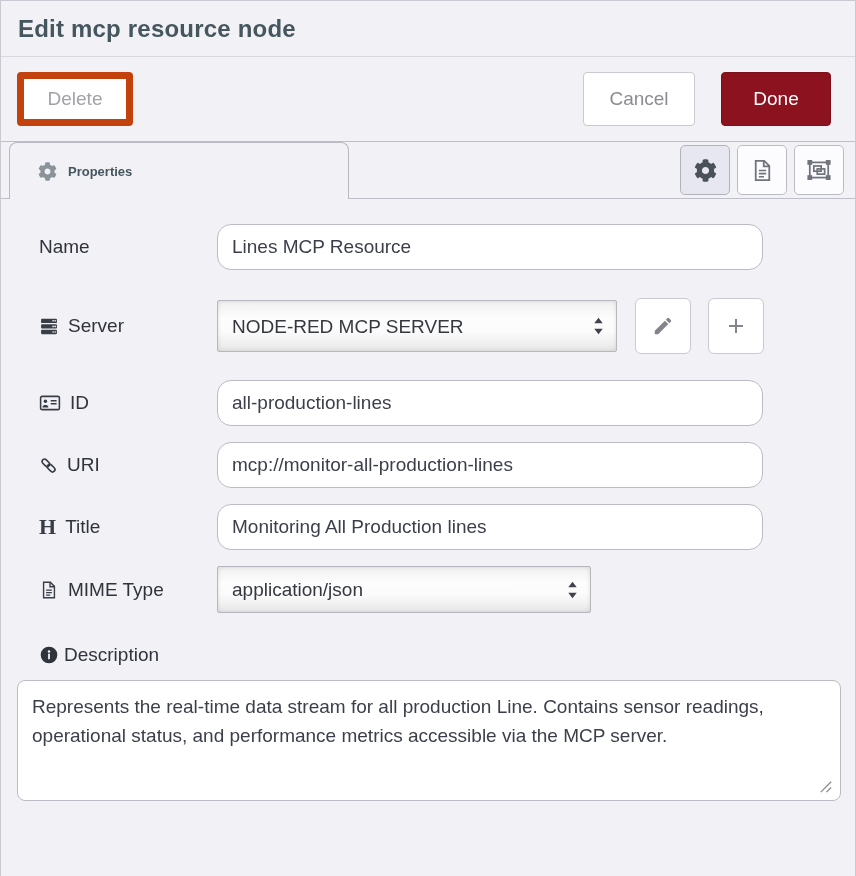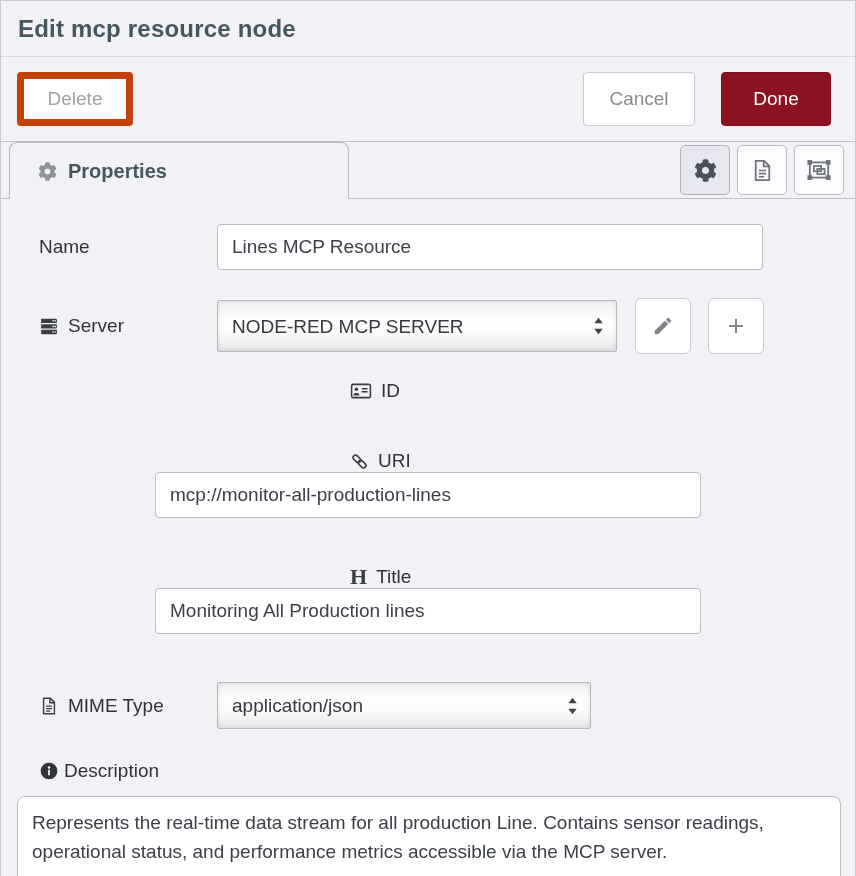--- a/index.html
+++ b/index.html
@@ -22,38 +22,38 @@
   .btn-cancel{ margin-left:auto; width:112px; border:1px solid #c9c9d1; color:#8b8b92; }
   .btn-done{ margin-left:26px; width:110px; border:1px solid #7d0f1b; background:#8c1220; color:#fff; }
 
   
   .tabbar{ position:relative; height:57px; border-bottom:1px solid #bfbfc8; display:flex; align-items:center; justify-content:flex-end; gap:7px; padding-right:11px; }
   .tab{
     position:absolute; left:8px; top:0; bottom:-1px; width:340px; z-index:2;
     background:#f2f2f6; border:1px solid #b9b9c2; border-bottom:none;
     border-top-left-radius:8px; border-top-right-radius:8px;
     display:flex; align-items:center; gap:11px; padding-left:28px;
-    font-size:20px; font-weight:700; color:#45565e; cursor:pointer;
+    font-size:13px; font-weight:700; color:#45565e; cursor:pointer;
   }
   .tab .tab-gear{ color:#8b929a; }
   .tabbtn{
     width:50px; height:50px; border:1px solid #bbbbc4; border-radius:5px;
     background:#fcfcfe; color:#6f737c; display:flex; align-items:center; justify-content:center; cursor:pointer;
   }
   .tabbtn.active{ background:#e7e7f2; color:#4a5158; border-color:#b2b2bd; }
 
   
   .form{ padding:25px 16px 12px 16px; }
   .row{ display:flex; align-items:center; }
   .row-label{ width:200px; display:flex; align-items:center; gap:9px; padding-left:22px; font-size:19px; color:#2f333b; }
   .row-label .lbl-icon{ color:#383d46; flex:none; }
   .h-glyph{ font-family:"Liberation Serif", serif; font-size:22px; font-weight:600; color:#383d46; line-height:1; }
 
   .text-input{
-    width:546px; height:46px; border:1px solid #bbbbc4; border-radius:4px; background:#fff;
+    width:546px; height:46px; border:1px solid #bbbbc4; border-radius:14px; background:#fff;
     padding:0 14px; font-size:19px; color:#3b3f4a; font-family:inherit; outline:none;
   }
 
   .select-wrap{ position:relative; }
   .select-wrap select{
     -webkit-appearance:none; appearance:none; width:100%; height:100%;
     border:1px solid #b7b7bf; border-radius:2px;
     background:linear-gradient(180deg,#f0f0f0 0%,#fdfdfd 35%,#fbfbfb 62%,#e7e7e7 100%);
     box-shadow:inset 0 0 4px rgba(0,0,0,.12);
     padding:0 42px 0 14px; font-size:19px; color:#34383f; font-family:inherit; outline:none; cursor:pointer;
@@ -63,21 +63,21 @@
   .mime-select{ width:374px; height:47px; }
 
   .icon-btn{
     width:56px; height:56px; margin-left:17px; border:1px solid #c9c9d1; border-radius:6px;
     background:#fff; color:#84848c; display:flex; align-items:center; justify-content:center; cursor:pointer;
   }
   .icon-btn:first-of-type{ margin-left:18px; }
 
   .mb-name{ margin-bottom:28px; }
   .mb-server{ margin-bottom:26px; }
-  .mb-std{ margin-bottom:48px;flex-direction:column; }
+  .mb-std{ margin-bottom:16px; }
   .mb-mime{ margin-bottom:31px; }
 
   .desc-label{ display:flex; align-items:center; gap:5px; padding-left:22px; font-size:19px; color:#2f333b; margin-bottom:14px; }
   .textarea-wrap{ position:relative; }
   .textarea-wrap textarea{
     display:block; width:824px; height:121px; border:1px solid #bbbbc4; border-radius:8px; background:#fff;
     padding:11px 14px; font-size:19px; line-height:1.55; color:#3b3f4a; font-family:inherit; resize:none; outline:none;
   }
   .grip{ position:absolute; right:6px; bottom:7px; color:#8a8a92; cursor:nwse-resize; display:flex; }
 </style>
@@ -229,20 +229,21 @@
       </button>
     </div>
 
     <div class="row mb-std">
       <div class="row-label">
         <svg class="lbl-icon" width="22" height="22">
             <use href="#i-idcard"></use>
           </svg>
         <span>ID</span>
       </div>
+      <input class="text-input" type="text" value="all-production-lines" style="">
     </div>
 
     <div class="row mb-std">
       <div class="row-label">
         <svg class="lbl-icon" width="19" height="19">
             <use href="#i-link"></use>
           </svg>
         <span>URI</span>
       </div>
       <input class="text-input" type="text" value="mcp://monitor-all-production-lines" style="">

